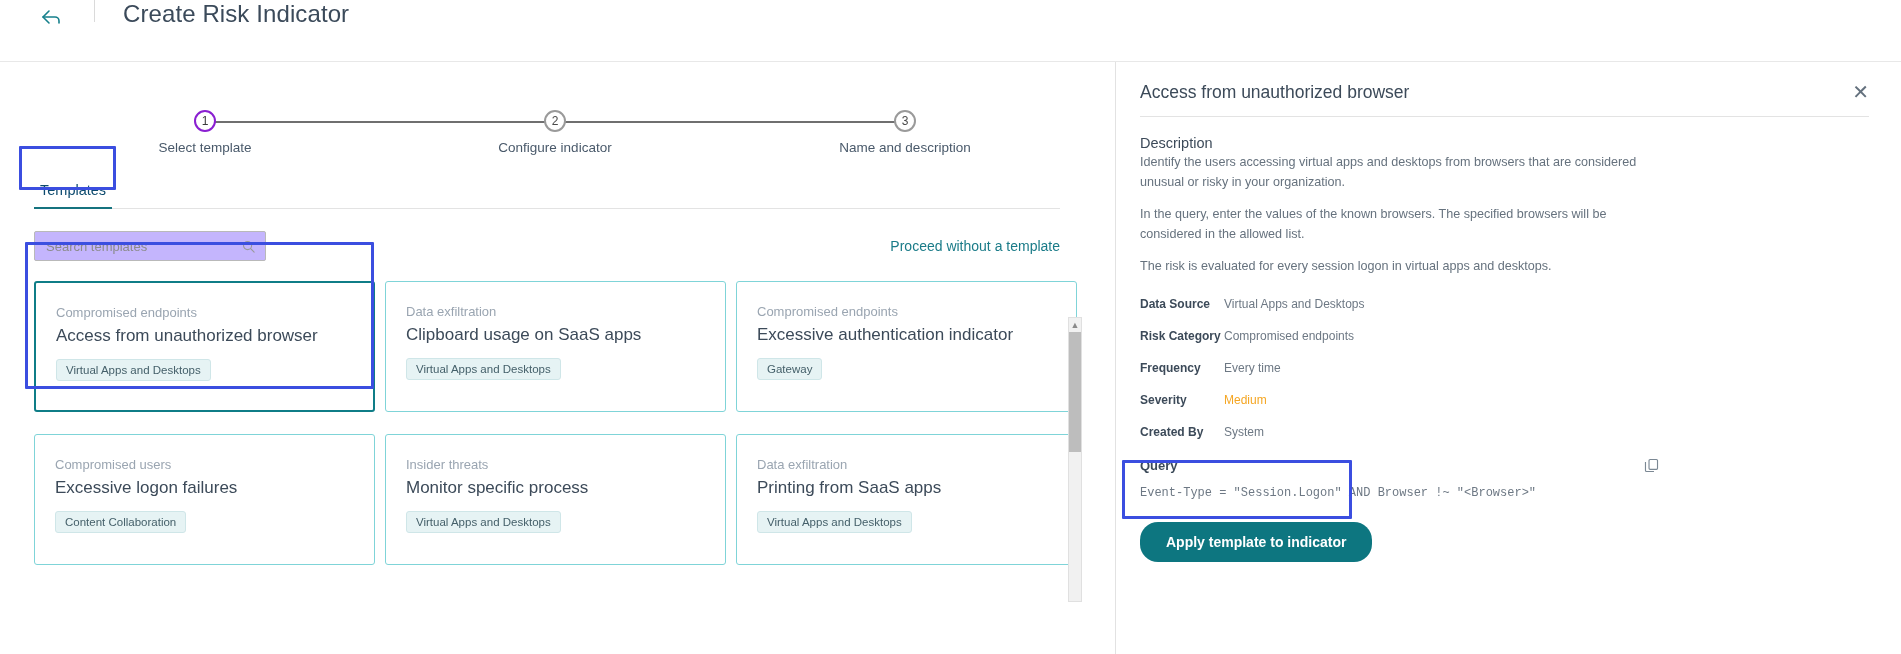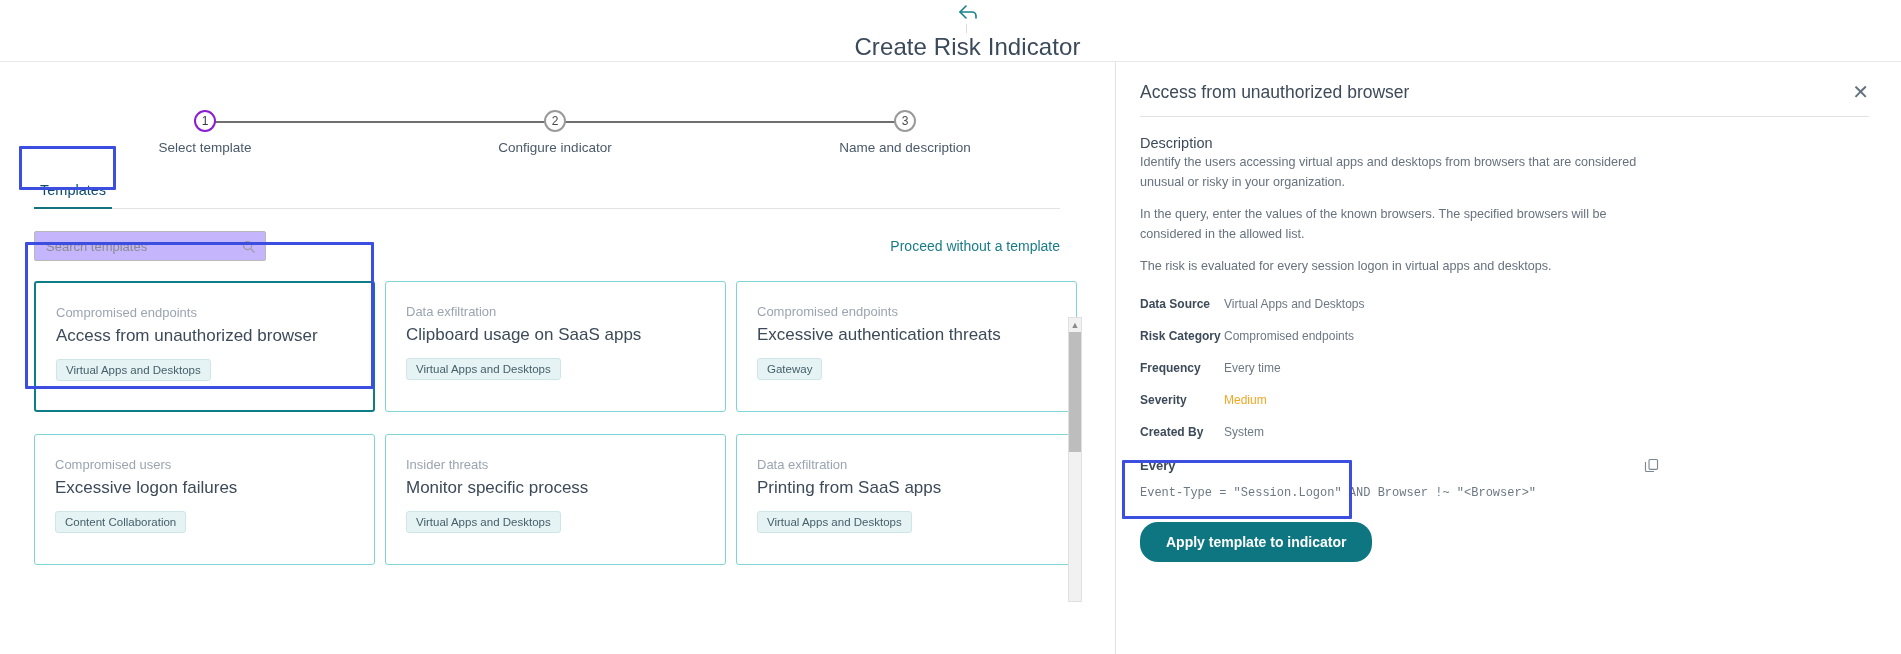--- a/index.html
+++ b/index.html
@@ -10,24 +10,22 @@
     font-family: "Liberation Sans", sans-serif;
     color: #2a3b4d;
     overflow: hidden;
     position: relative;
   }
 
   
   .header {
     height: 62px;
     display: flex;
-    align-items: center;
     border-bottom: 1px solid #e8e8e8;
     padding-left: 34px;
-    flex-direction: column;
   }
   .back-btn {
     width: 34px; height: 34px;
     display: flex; align-items: center; justify-content: center;
     cursor: pointer;
     color: #16808c;
   }
   .back-btn svg { display: block; }
   .header-divider {
     width: 1px; height: 22px;
@@ -393,21 +391,21 @@
         </div>
 
         <div class="card">
           <div class="card-cat">Data exfiltration</div>
           <div class="card-title">Clipboard usage on SaaS apps</div>
           <span class="card-tag">Virtual Apps and Desktops</span>
         </div>
 
         <div class="card">
           <div class="card-cat">Compromised endpoints</div>
-          <div class="card-title">Excessive authentication threats</div>
+          <div class="card-title">Excessive authentication indicator</div>
           <span class="card-tag">Gateway</span>
         </div>
 
         <div class="card">
           <div class="card-cat">Compromised users</div>
           <div class="card-title">Excessive logon failures</div>
           <span class="card-tag">Content Collaboration</span>
         </div>
 
         <div class="card">
@@ -462,21 +460,21 @@
           <div class="meta-key">Severity</div>
           <div class="meta-val sev-medium">Medium</div>
         </div>
         <div class="meta-row">
           <div class="meta-key">Created By</div>
           <div class="meta-val">System</div>
         </div>
       </div>
 
       <div class="query-head">
-        <div class="query-label">Every</div>
+        <div class="query-label">Query</div>
         <div class="copy-icon">
           <svg width="17" height="17" viewBox="0 0 24 24" fill="none" stroke="currentColor" stroke-width="1.6">
             <rect x="8.5" y="3.5" width="12" height="14" rx="1.5"></rect>
             <path d="M15.5 20.5 H5 a1.5 1.5 0 0 1 -1.5 -1.5 V7"></path>
           </svg>
         </div>
       </div>
       <div class="query-text">Event-Type = "Session.Logon" AND Browser !~ "&lt;Browser&gt;"</div>
 
       <button class="apply-btn">Apply template to indicator</button>

